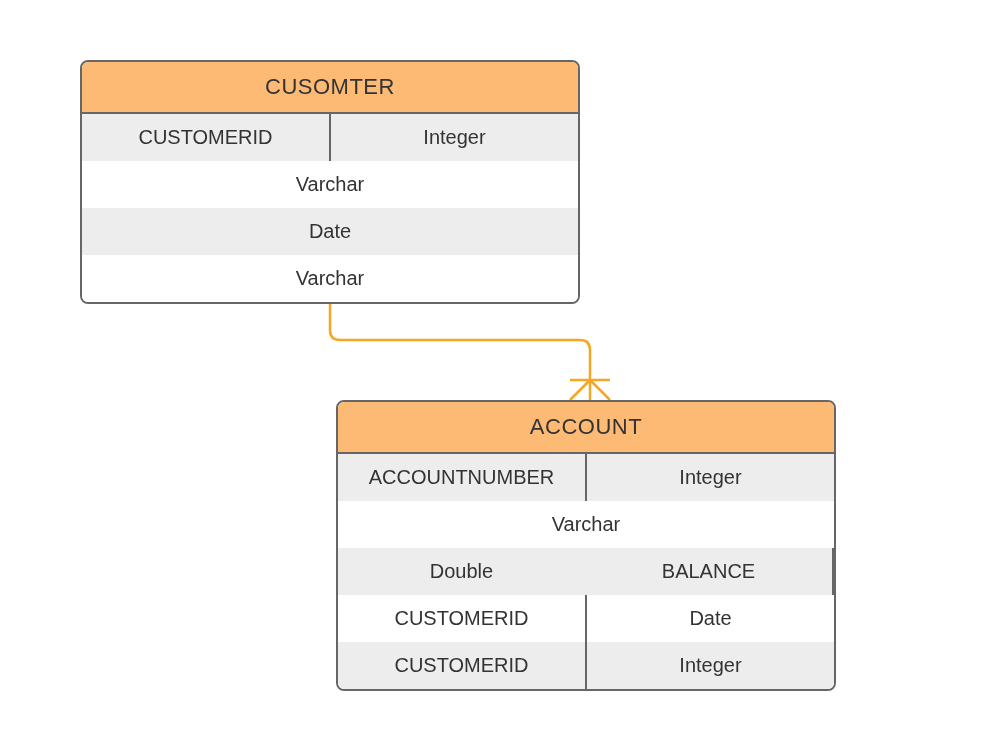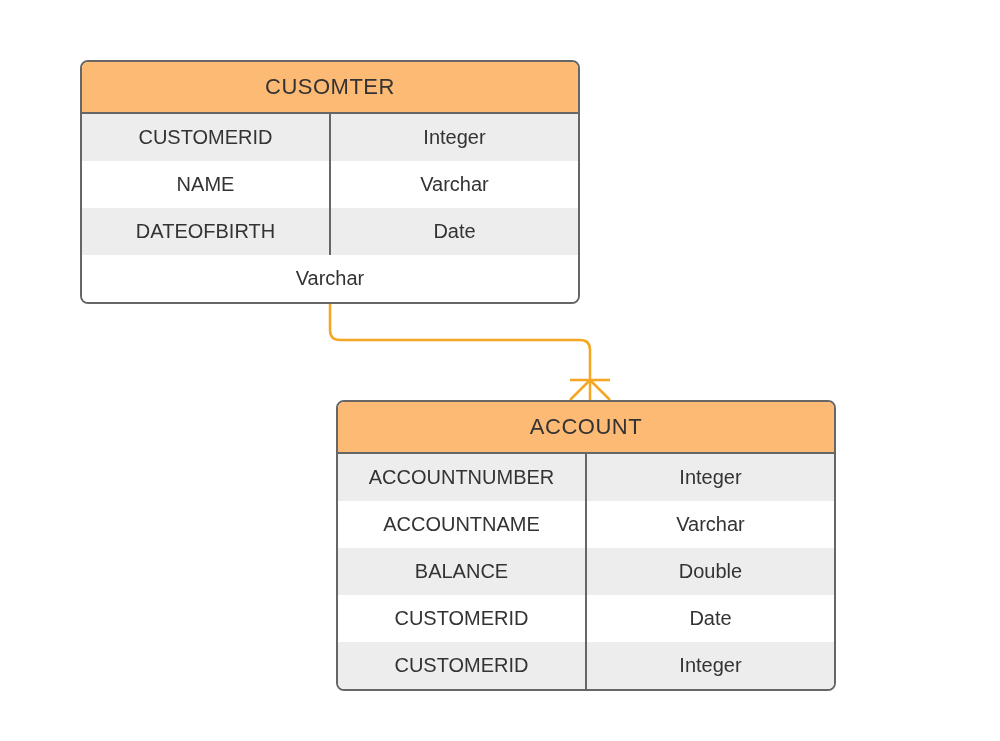--- a/index.html
+++ b/index.html
@@ -71,47 +71,44 @@
 </svg>
 
 <div class="entity" style="left:80px; top:60px; width:500px;">
   <div class="entity-header">CUSOMTER</div>
   <div class="entity-body">
     <div class="entity-row">
       <div class="cell cell-left">CUSTOMERID</div>
       <div class="cell">Integer</div>
     </div>
     <div class="entity-row">
-      <div class="cell cell-left">NAME</div>
       <div class="cell">Varchar</div>
     </div>
     <div class="entity-row">
-      <div class="cell cell-left">DATEOFBIRTH</div>
       <div class="cell">Date</div>
     </div>
     <div class="entity-row">
       <div class="cell">Varchar</div>
     </div>
   </div>
 </div>
 
 <div class="entity" style="left:336px; top:400px; width:500px;">
   <div class="entity-header">ACCOUNT</div>
   <div class="entity-body">
     <div class="entity-row">
       <div class="cell cell-left">ACCOUNTNUMBER</div>
       <div class="cell">Integer</div>
     </div>
     <div class="entity-row">
-      <div class="cell cell-left">ACCOUNTNAME</div>
       <div class="cell">Varchar</div>
     </div>
     <div class="entity-row">
+      <div class="cell">Double</div>
       <div class="cell cell-left">BALANCE</div>
-      <div class="cell">Double</div>
     </div>
     <div class="entity-row">
       <div class="cell cell-left">CUSTOMERID</div>
       <div class="cell">Date</div>
     </div>
     <div class="entity-row">
       <div class="cell cell-left">CUSTOMERID</div>
       <div class="cell">Integer</div>
     </div>
   </div>

